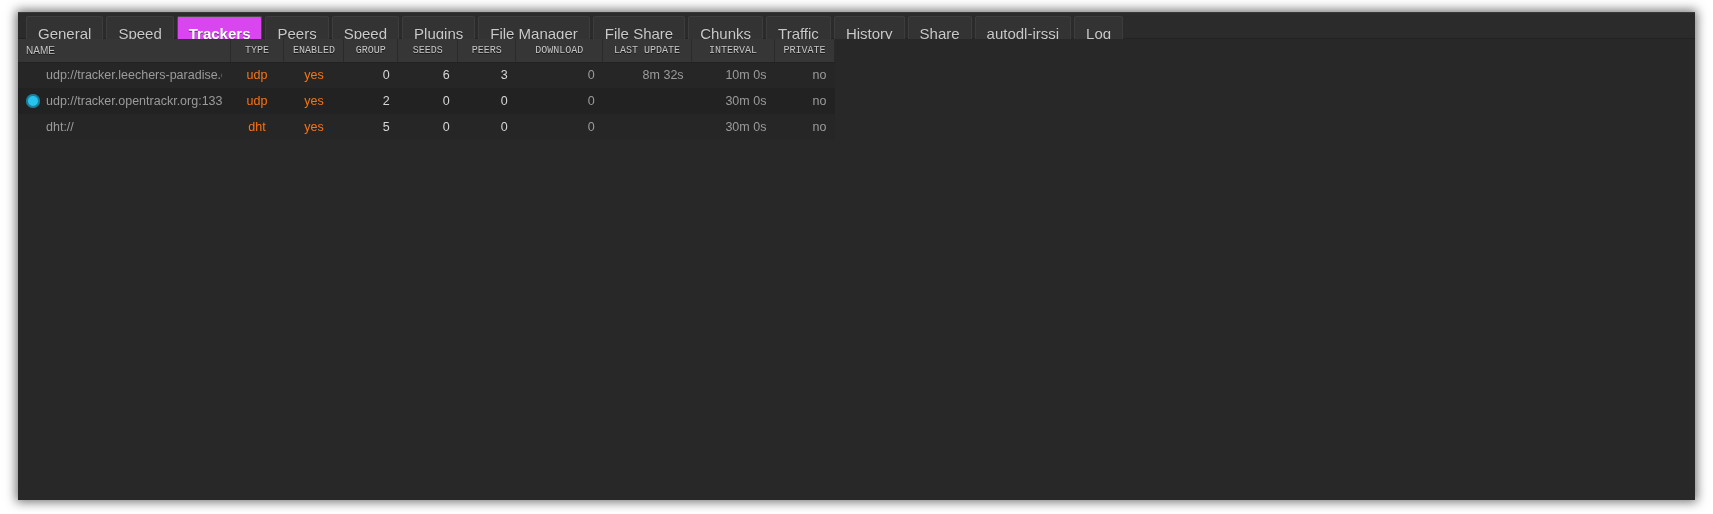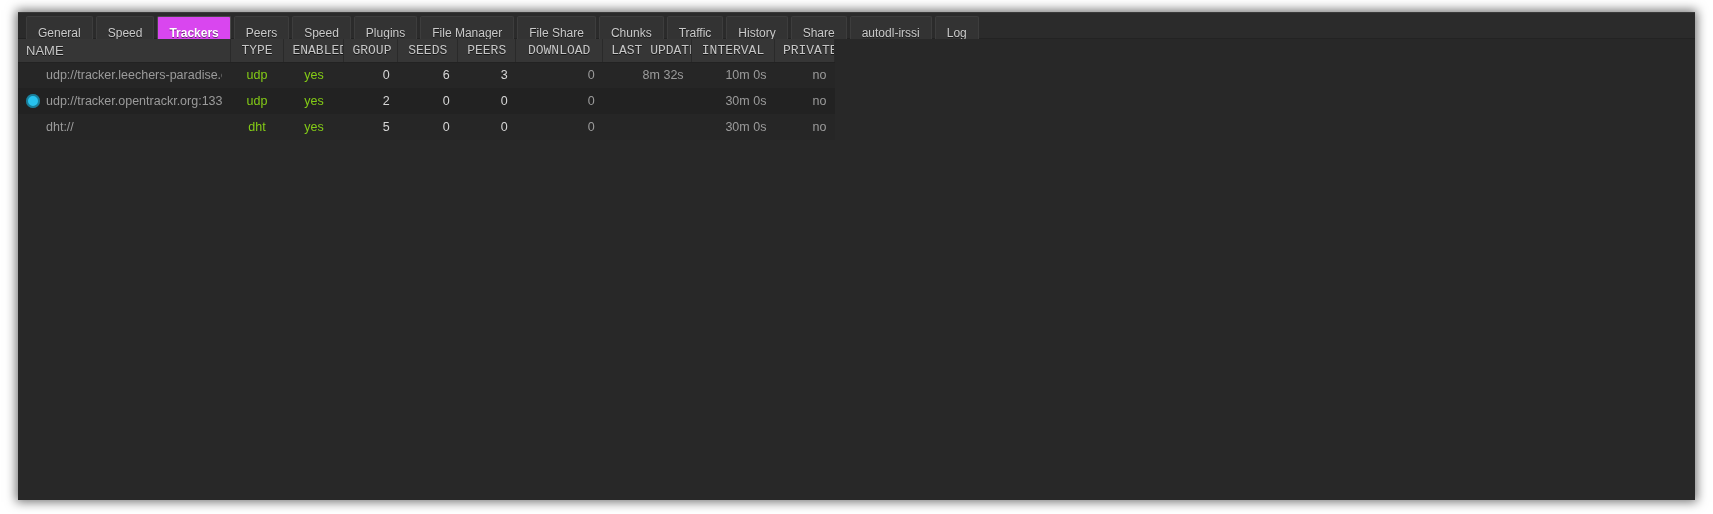--- a/index.html
+++ b/index.html
@@ -36,21 +36,21 @@
     padding-top: 3px;
     box-sizing: border-box;
     border-bottom: 1px solid #232323;
   }
   .tab {
     display: flex;
     align-items: center;
     justify-content: center;
     padding: 16px 11px;
     margin-right: 3px;
-    font-size: 12px;
+    font-size: 15px;
     color: #c9c9c9;
     background: #333333;
     border: 1px solid #3d3d3d;
     border-bottom: none;
     border-radius: 2px 2px 0 0;
     height: 22px;
     box-sizing: border-box;
     white-space: nowrap;
     cursor: default;
     text-shadow: 0 1px 0 rgba(0,0,0,0.5);
@@ -76,21 +76,21 @@
     border-collapse: collapse;
     table-layout: fixed;
     width: 817px;
     font-size: 12.5px;
   }
 
   #tracker-table thead th {
     background: #363636;
     color: #c6c6c6;
     font-weight: normal;
-    font-size: 13px;
+    font-size: 10px;
     height: 23px;
     padding: 0 8px;
     border-right: 1px solid #2a2a2a;
     border-bottom: 1px solid #222222;
     text-align: left;
     white-space: nowrap;
     overflow: hidden;
     text-shadow: 0 1px 0 rgba(0,0,0,0.6);
     box-sizing: border-box;
   }
@@ -101,21 +101,21 @@
     padding: 0 8px;
     color: #9b9b9b;
     background: #262626;
     white-space: nowrap;
     overflow: hidden;
     box-sizing: border-box;
     font-size: 12.5px;
   }
   #tracker-table tbody tr:nth-child(even) td { background: #222222; }
   #tracker-table tbody td.num   { text-align: right; color: #d6d6d6; }
-  #tracker-table tbody td.cen   { text-align: center; color: #84cc16; margin-top: 46px; }
+  #tracker-table tbody td.cen   { text-align: center; color: #f97316; margin-top: 46px; }
   #tracker-table tbody td.dim   { color: #9b9b9b; }
 
   
   td.name-cell { padding-left: 6px; }
   .name-wrap {
     display: flex;
     align-items: center;
     gap: 6px;
     overflow: hidden;
   }

